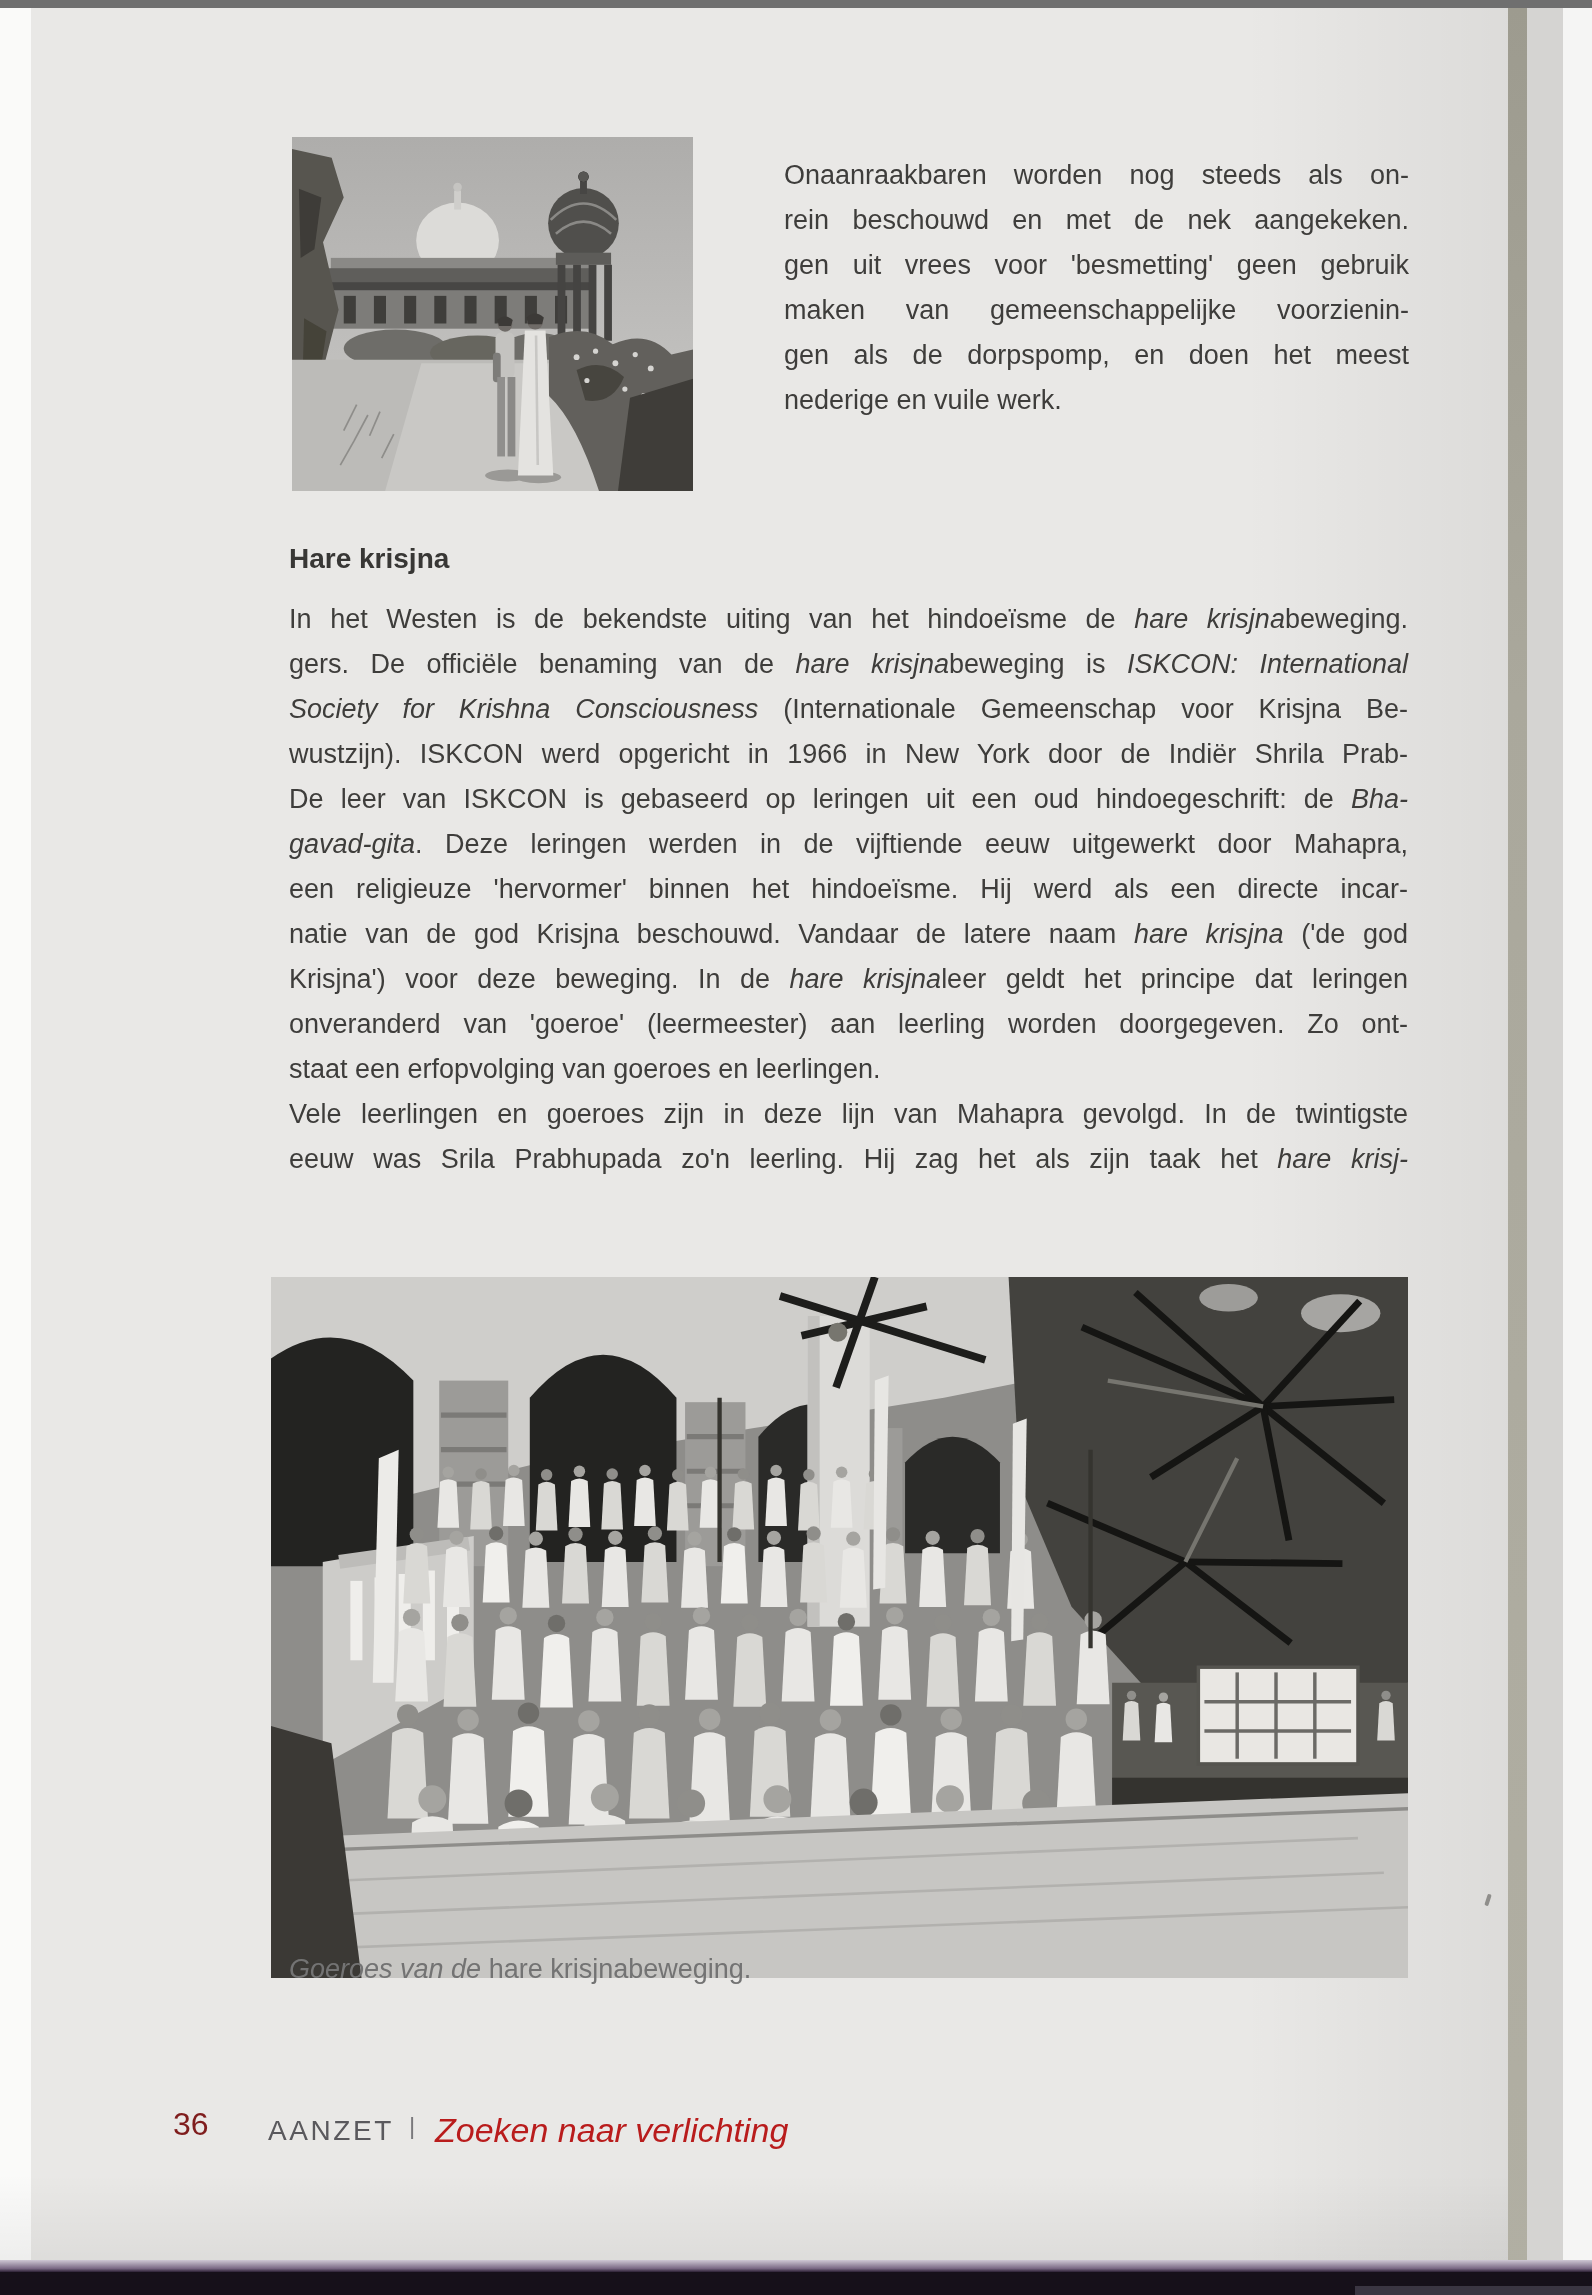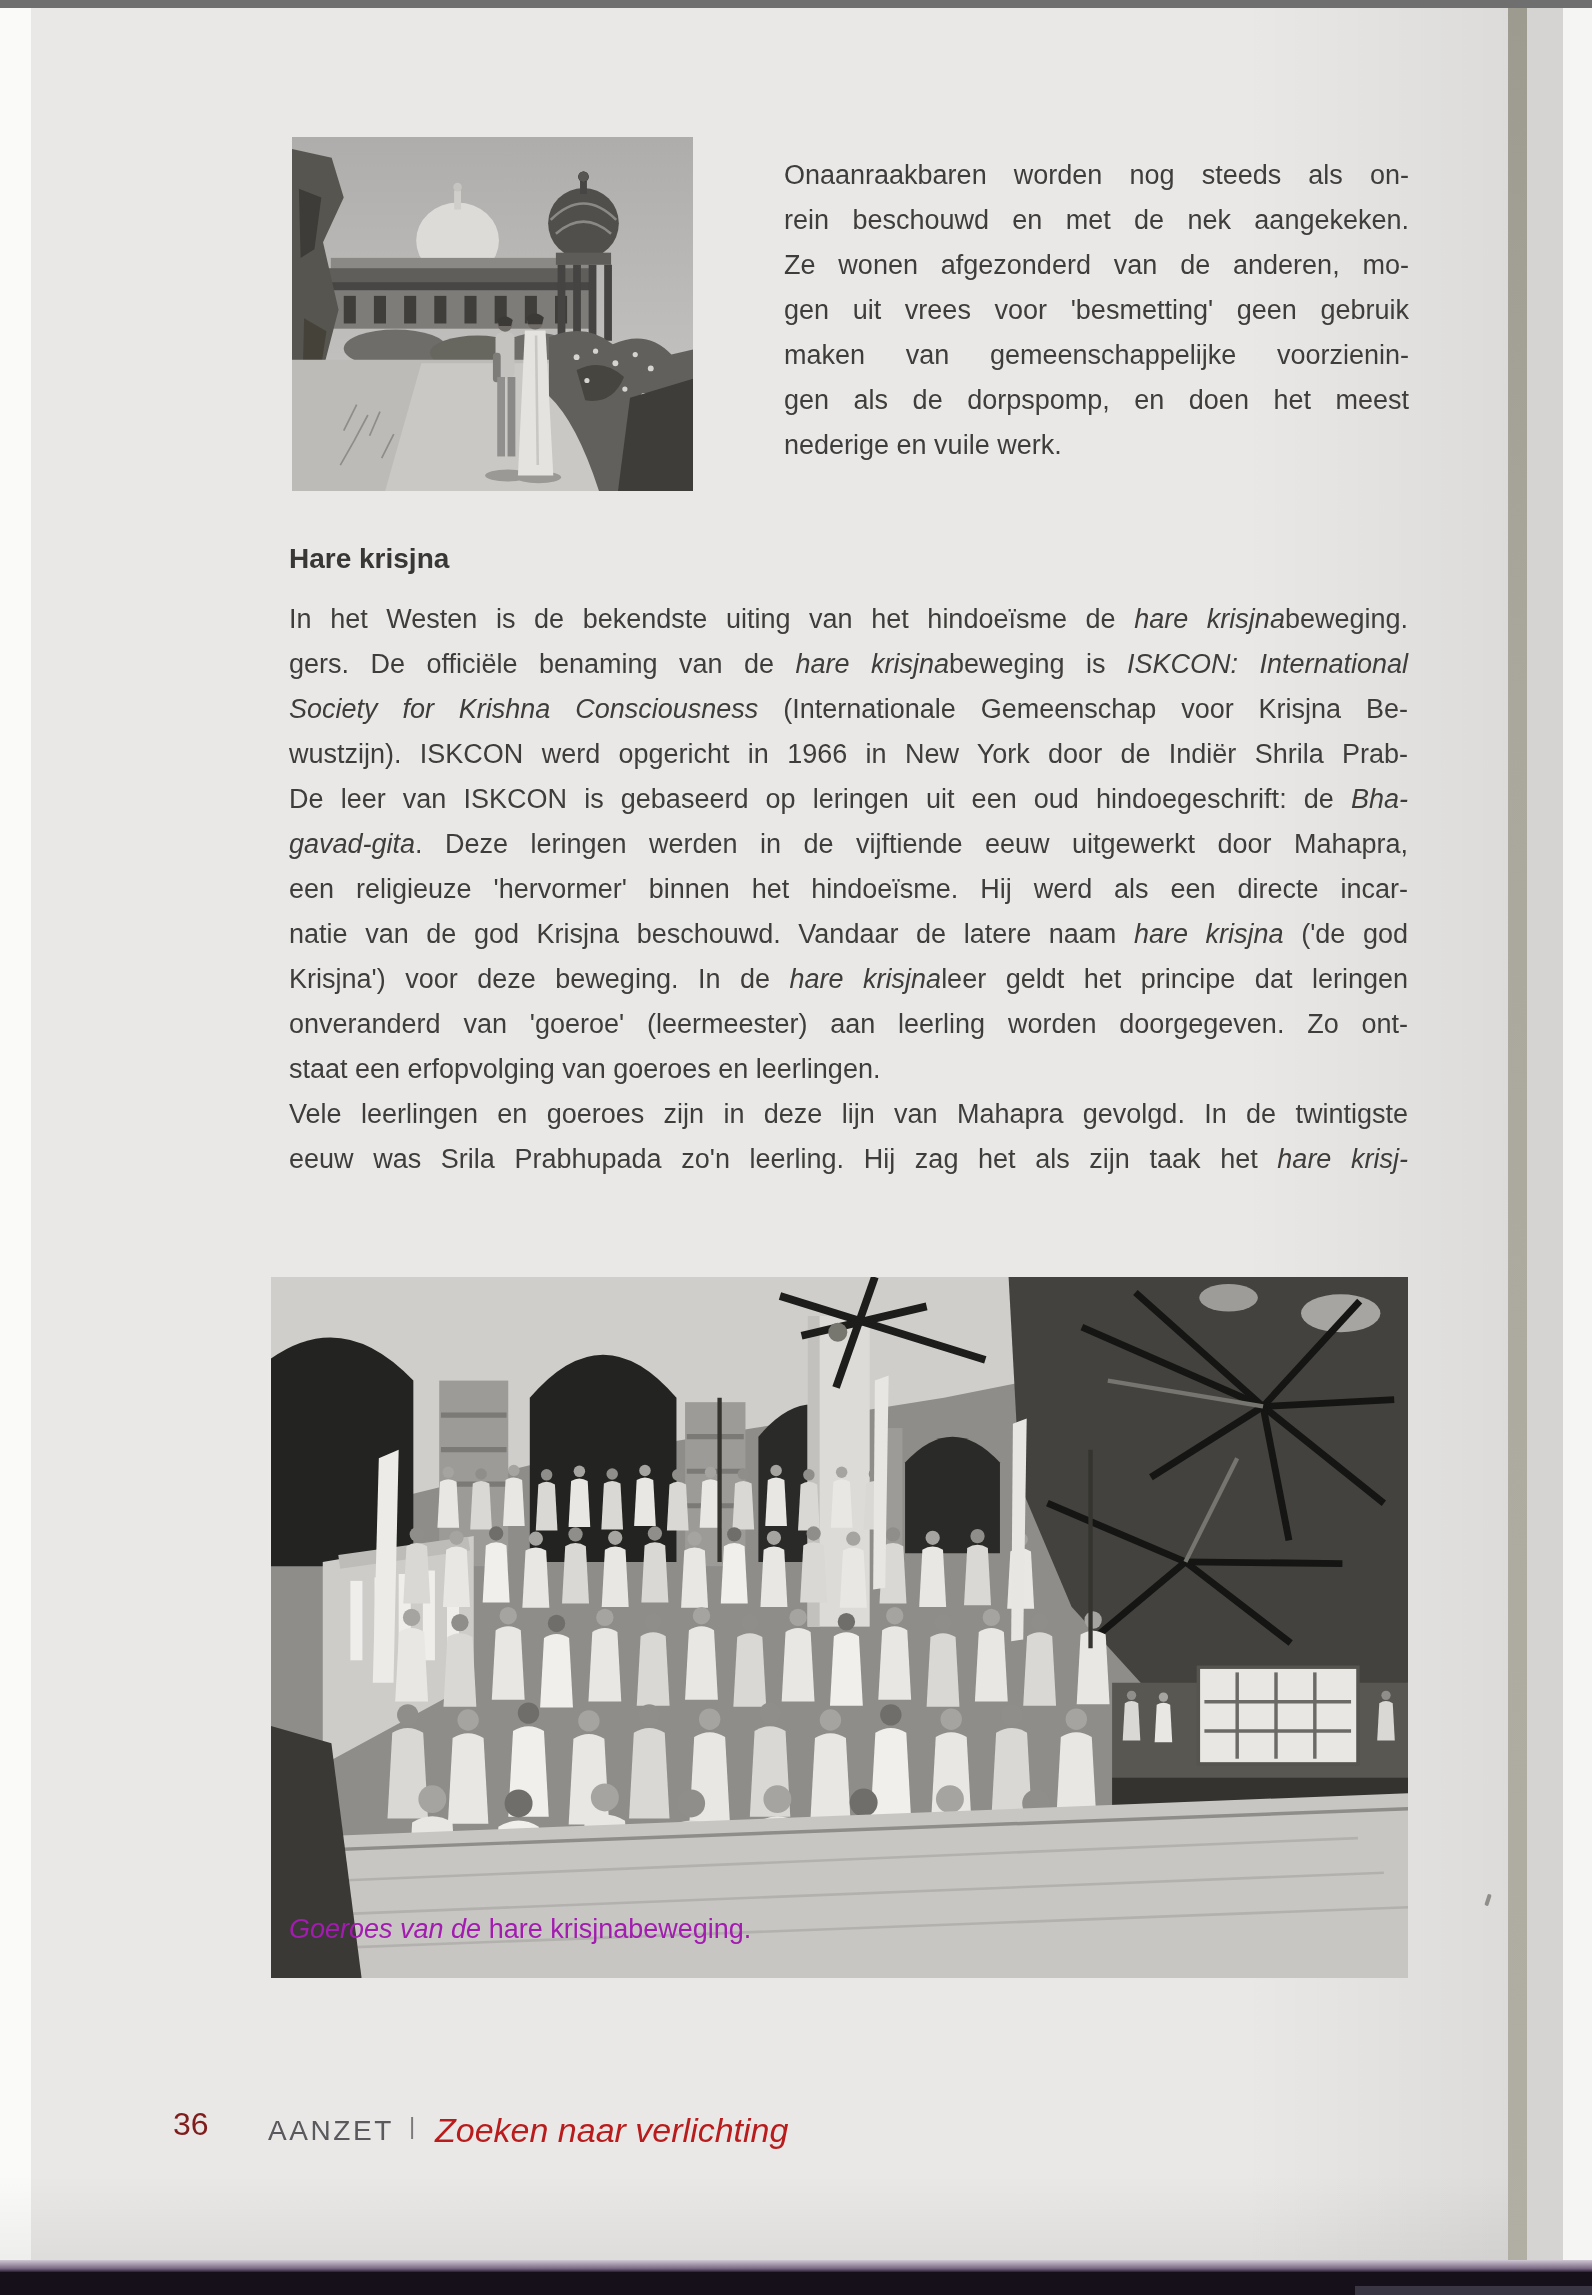--- a/index.html
+++ b/index.html
@@ -30,21 +30,21 @@
   .photo-top{left:292px;top:129px;width:401px;height:354px}
   .photo-big{left:271px;top:1269px;width:1137px;height:701px}
   figure svg{display:block;width:100%;height:100%}
   
   .intro{left:784px;top:145px;width:625px;font-size:27px;line-height:45px}
   .heading{left:289px;top:535px;width:777px;margin:0;font-size:28px;font-weight:700;color:#383735}
   .bodytext{left:289px;top:589px;width:1119px;font-size:27px;line-height:45px}
   .tline{text-align:justify;text-justify:inter-word;text-align-last:justify}
   .tlast{text-align-last:left}
   .it{font-style:italic}
-  .caption{left:289px;top:1906px;width:949px;font-size:27px;color:#a21caf}
+  .caption{left:289px;top:1946px;width:949px;font-size:27px;color:#737373}
   
   .pnum{left:173px;top:2098px;font-size:32px;color:#7f1d1d}
   .series{left:268px;top:2107px;font-size:28px;letter-spacing:2.6px;color:#5a595d}
   .sep{left:409px;top:2104px;font-size:24px;color:#7a797c}
   .chapter{left:435px;top:2103px;font-size:34px;font-style:italic;color:#b91c1c}
 </style>
 </head>
 <body>
 
 <div class="canvas">
@@ -148,21 +148,20 @@
           <path d="M90 346 L102 318"></path>
         <path d="M56 380 L72 352"></path>
           <path d="M104 372 L118 344"></path>
       </g>
     </svg>
   </figure>
 
   <div class="abs intro">
       <div class="tline"><span>Onaanraakbaren worden nog steeds als on-</span></div>
       <div class="tline"><span>rein beschouwd en met de nek aangekeken.</span></div>
-      <div class="tline"><span>Ze wonen afgezonderd van de anderen, mo-</span></div>
       <div class="tline"><span>gen uit vrees voor 'besmetting' geen gebruik</span></div>
       <div class="tline"><span>maken van gemeenschappelijke voorzienin-</span></div>
       <div class="tline"><span>gen als de dorpspomp, en doen het meest</span></div>
       <div class="tline tlast"><span>nederige en vuile werk.</span></div>
     </div>
 
   <h2 class="abs heading">Hare krisjna</h2>
   <div class="abs bodytext">
       <div class="tline"><span>In het Westen is de bekendste uiting van het hindoeïsme de </span><span class="it">hare krisjna</span><span>beweging.</span></div>
       <div class="tline"><span>gers. De officiële benaming van de </span><span class="it">hare krisjna</span><span>beweging is </span><span class="it">ISKCON: International</span></div>

